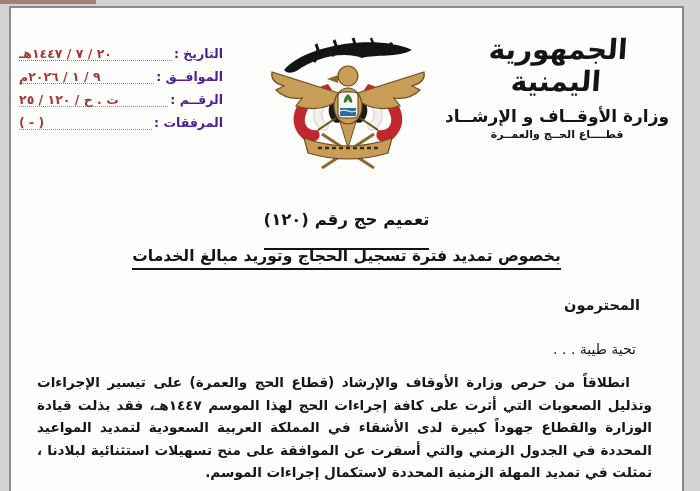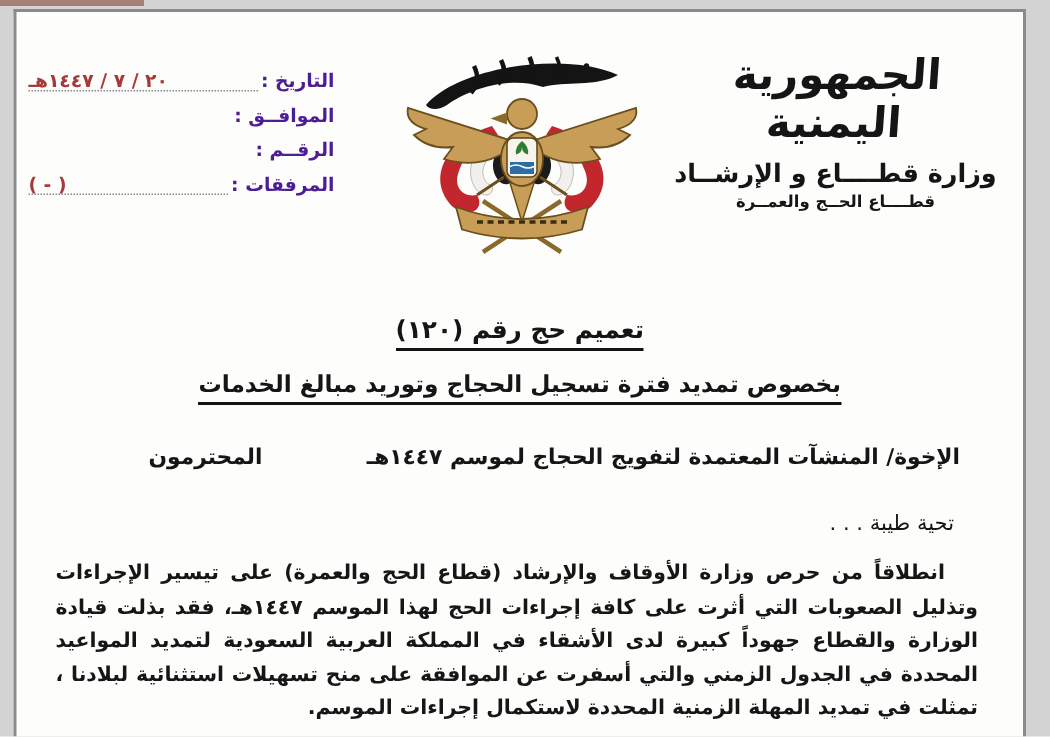--- a/index.html
+++ b/index.html
@@ -23,21 +23,21 @@
   
   .emblem{position:absolute;left:247px;top:14px;width:180px;height:150px;}
   
   .letterhead-right{position:absolute;right:6px;top:26px;width:238px;text-align:center;}
   .country{font-size:28px;font-weight:bold;line-height:1.15;letter-spacing:-1px;transform:skewX(-4deg);}
   .ministry{font-size:17px;font-weight:bold;margin-top:8px;}
   .sector{font-size:11px;font-weight:bold;margin-top:2px;}
   
   .title-block{position:absolute;left:0;right:0;top:202px;text-align:center;}
   .circular-title{display:inline-block;font-size:16.5px;font-weight:bold;
-    border-bottom:2px solid #141414;padding-bottom:3px;}
+    border-bottom:2px solid #141414;padding-bottom:19px;}
   .subject-block{position:absolute;left:0;right:0;top:238px;text-align:center;}
   .subject-line{display:inline-block;font-size:15.5px;font-weight:bold;
     border-bottom:2px solid #141414;padding-bottom:3px;}
   
   .addressee{position:absolute;top:289px;right:42px;left:88px;display:flex;
     justify-content:space-between;direction:rtl;font-weight:bold;font-size:14.5px;}
   
   .greeting{position:absolute;top:333px;right:46px;font-size:14px;font-weight:500;}
   
   .body-par{position:absolute;top:363px;right:30px;left:26px;direction:rtl;
@@ -51,23 +51,25 @@
 
 <div class="page">
 
   <div class="meta">
     <div class="meta-row">
       <span class="meta-label">التاريخ :</span>
       <span class="meta-line"><span class="meta-value">٢٠ / ٧ / ١٤٤٧هـ</span></span>
     </div>
     <div class="meta-row">
       <span class="meta-label">الموافــق :</span>
+      <span class="meta-line"><span class="meta-value">٩ / ١ / ٢٠٢٦م</span></span>
     </div>
     <div class="meta-row">
       <span class="meta-label">الرقــم :</span>
+      <span class="meta-line"><span class="meta-value">ت . ح / ١٢٠ / ٢٥</span></span>
     </div>
     <div class="meta-row">
       <span class="meta-label">المرفقات :</span>
       <span class="meta-line"><span class="meta-value">( - )</span></span>
     </div>
   </div>
 
   <div class="emblem">
     <svg viewBox="0 0 180 150" width="180" height="150" xmlns="http://www.w3.org/2000/svg">
       <g transform="translate(0,8)" aria-label="بسم الله الرحمن الرحيم">
@@ -101,33 +103,32 @@
       </g>
       <g aria-label="الجمهورية اليمنية">
         <path d="M46,116 Q90,132 134,116 L130,131 Q90,143 50,131 Z" fill="#c79d58" stroke="#6b4e1d" stroke-width="1.2"></path>
         <path d="M60,126 h60" stroke="#3a2c10" stroke-width="2.4" stroke-dasharray="4 3"></path>
       </g>
     </svg>
   </div>
 
   <div class="letterhead-right">
     <div class="country">الجمهورية اليمنية</div>
-    <div class="ministry">وزارة قطــــاع و الإرشــاد</div>
+    <div class="ministry">وزارة الأوقــاف و الإرشــاد</div>
     <div class="sector">قطــــاع الحــج والعمــرة</div>
   </div>
 
   <div class="title-block">
     <span class="circular-title">تعميم حج رقم (١٢٠)</span>
   </div>
   <div class="subject-block">
     <span class="subject-line">بخصوص تمديد فترة تسجيل الحجاج وتوريد مبالغ الخدمات</span>
   </div>
 
   <div class="addressee">
-    <span>الإخوة/ المنشآت المعتمدة لتفويج الحجاج لموسم ١٤٤٧هـ</span>
     <span>المحترمون</span>
   </div>
 
   <div class="greeting">تحية طيبة . . .</div>
 
   <div class="body-par">انطلاقاً من حرص وزارة الأوقاف والإرشاد (قطاع الحج والعمرة) على تيسير الإجراءات وتذليل الصعوبات التي أثرت على كافة إجراءات الحج لهذا الموسم ١٤٤٧هـ، فقد بذلت قيادة الوزارة والقطاع جهوداً كبيرة لدى الأشقاء في المملكة العربية السعودية لتمديد المواعيد المحددة في الجدول الزمني والتي أسفرت عن الموافقة على منح تسهيلات استثنائية لبلادنا ، تمثلت في تمديد المهلة الزمنية المحددة لاستكمال إجراءات الموسم.</div>
 
 </div>
 
 </body></html>

